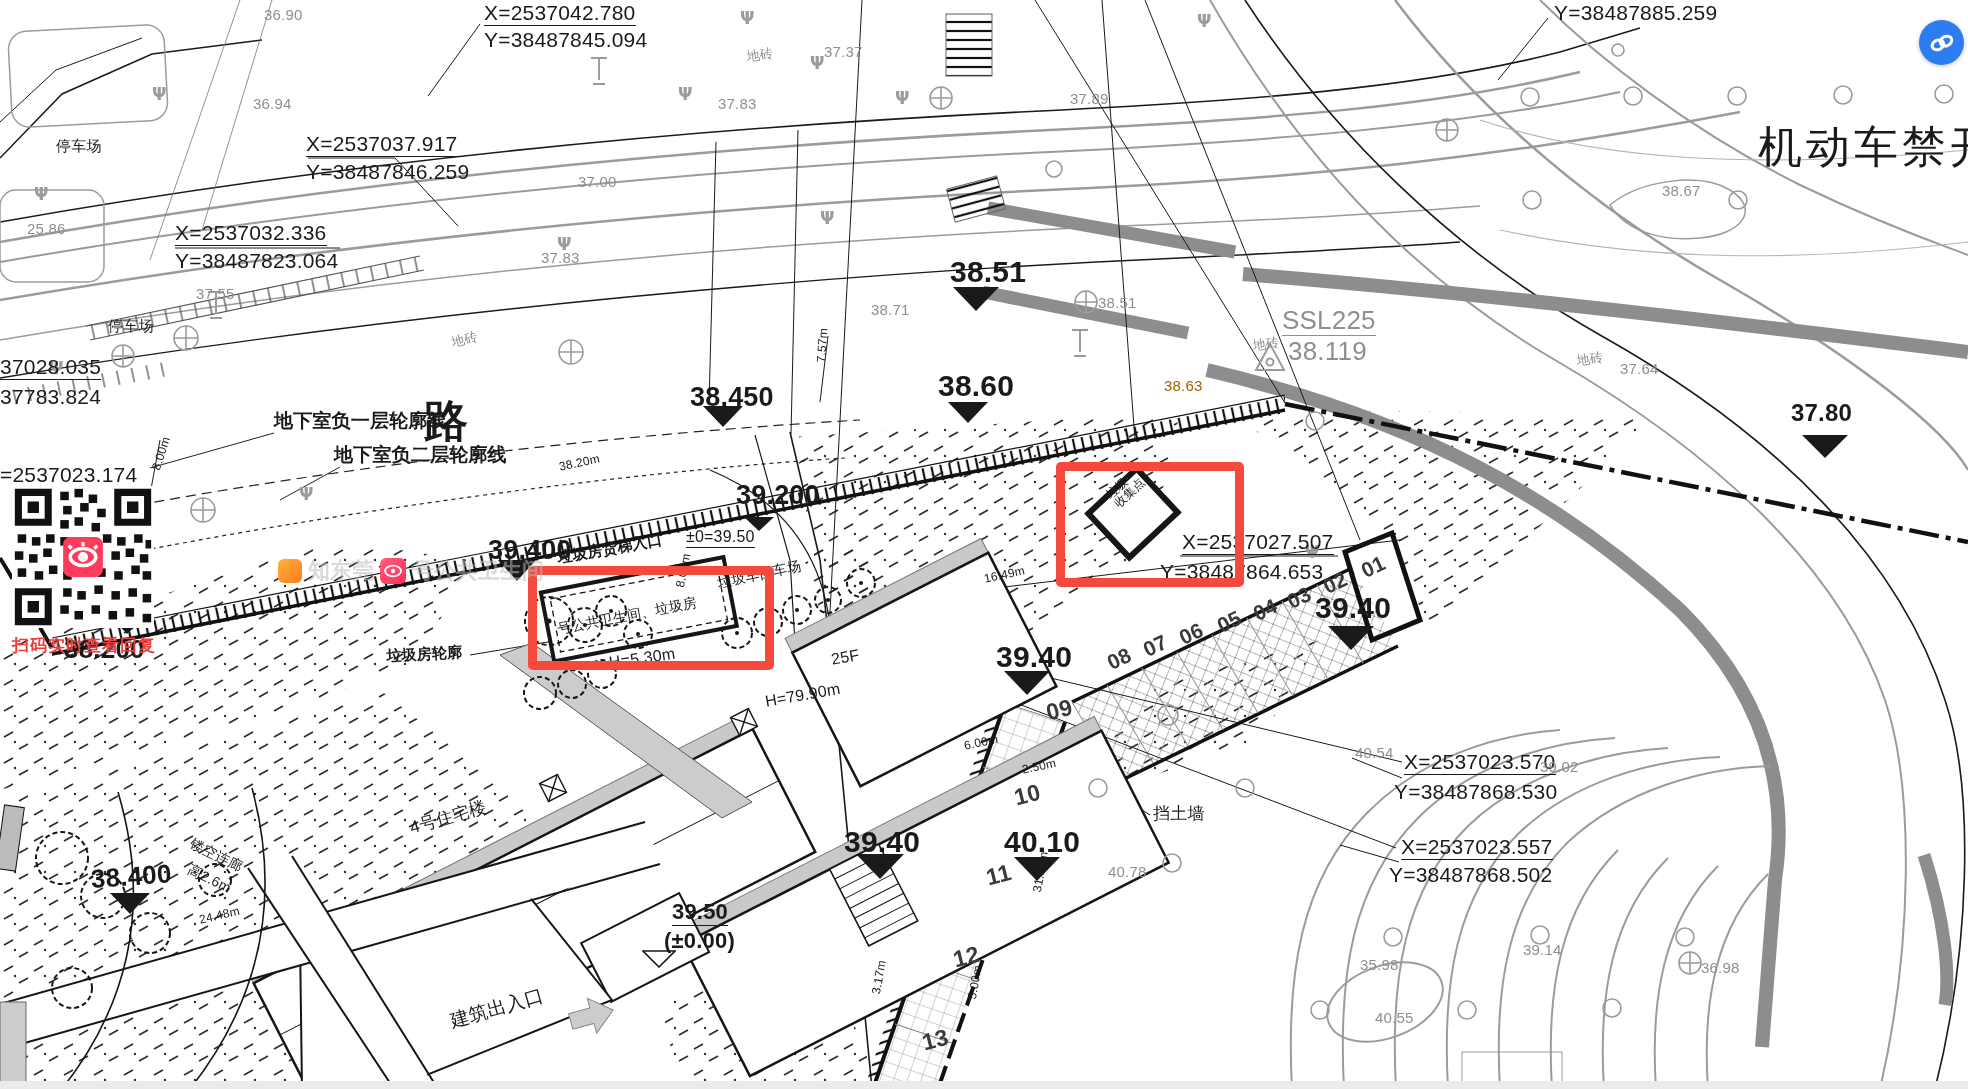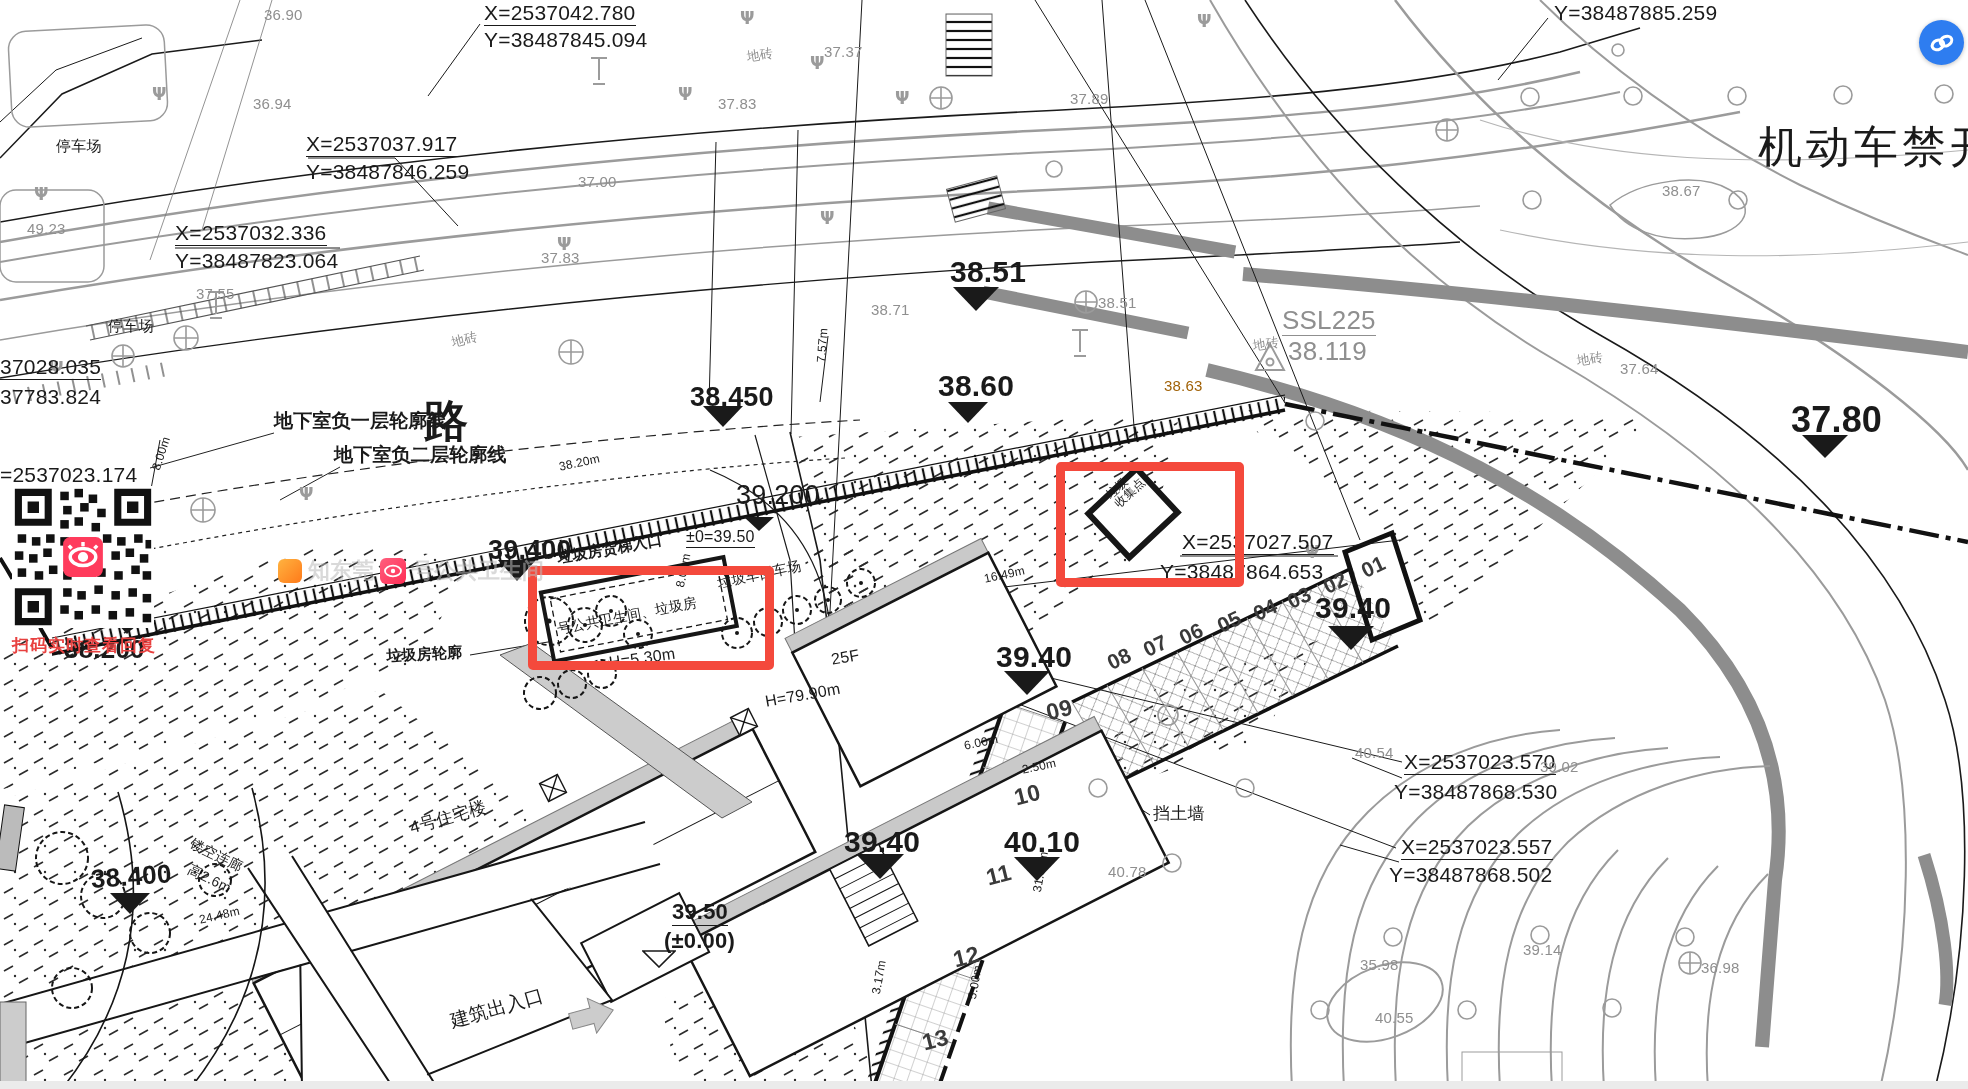--- a/index.html
+++ b/index.html
@@ -341,36 +341,36 @@
       <div class="lbl" style="left: 1554px; top: 2px; font-size: 21px; color: rgb(26, 26, 26); font-weight: 500;">Y=38487885.259</div>
       <div class="lbl u" style="left: 1182px; top: 531px; font-size: 21px; color: rgb(26, 26, 26); font-weight: 500;">X=2537027.507</div>
       <div class="lbl" style="left: 1160px; top: 561px; font-size: 21px; color: rgb(26, 26, 26); font-weight: 500;">Y=38487864.653</div>
       <div class="lbl u" style="left: 1404px; top: 751px; font-size: 21px; color: rgb(26, 26, 26); font-weight: 500;">X=2537023.570</div>
       <div class="lbl" style="left: 1394px; top: 781px; font-size: 21px; color: rgb(26, 26, 26); font-weight: 500;">Y=38487868.530</div>
       <div class="lbl u" style="left: 1401px; top: 836px; font-size: 21px; color: rgb(26, 26, 26); font-weight: 500;">X=2537023.557</div>
       <div class="lbl" style="left: 1389px; top: 864px; font-size: 21px; color: rgb(26, 26, 26); font-weight: 500;">Y=38487868.502</div>
       <div class="lbl" style="left: 950px; top: 256px; font-size: 30px; color: rgb(26, 26, 26); font-weight: 600;">38.51</div>
       <div class="lbl" style="left: 938px; top: 370px; font-size: 30px; color: rgb(26, 26, 26); font-weight: 600;">38.60</div>
       <div class="lbl" style="left: 690px; top: 383px; font-size: 27px; color: rgb(26, 26, 26); font-weight: 600;">38.450</div>
-      <div class="lbl" style="left: 736px; top: 481px; font-size: 27px; color: rgb(26, 26, 26); font-weight: 400;">39.200</div>
+      <div class="lbl" style="left: 736px; top: 481px; font-size: 27px; color: rgb(26, 26, 26); font-weight: 700;">39.200</div>
       <div class="lbl" style="left: 488px; top: 536px; font-size: 27px; color: rgb(26, 26, 26); font-weight: 600;">39.400</div>
       <div class="lbl" style="left: 64px; top: 636px; font-size: 26px; color: rgb(26, 26, 26); font-weight: 600;">38.200</div>
       <div class="lbl" style="left: 90px; top: 866px; font-size: 26px; color: rgb(26, 26, 26); font-weight: 600; transform: rotate(-4deg);">38.400</div>
       <div class="lbl" style="left: 1315px; top: 592px; font-size: 30px; color: rgb(26, 26, 26); font-weight: 600;">39.40</div>
       <div class="lbl" style="left: 996px; top: 641px; font-size: 30px; color: rgb(26, 26, 26); font-weight: 600;">39.40</div>
       <div class="lbl" style="left: 844px; top: 826px; font-size: 30px; color: rgb(26, 26, 26); font-weight: 600;">39.40</div>
       <div class="lbl" style="left: 1004px; top: 826px; font-size: 30px; color: rgb(26, 26, 26); font-weight: 600;">40.10</div>
-      <div class="lbl" style="left: 1791px; top: 401px; font-size: 36px; color: rgb(26, 26, 26); font-weight: 600;">37.80</div>
+      <div class="lbl" style="left: 1791px; top: 401px; font-size: 24px; color: rgb(26, 26, 26); font-weight: 600;">37.80</div>
       <div class="lbl" style="left: 1758px; top: 124px; font-size: 44px; color: rgb(26, 26, 26); font-weight: 500; letter-spacing: 4px;">机动车禁开口</div>
       <div class="lbl u" style="left: 672px; top: 901px; font-size: 22px; color: rgb(26, 26, 26); font-weight: 600;">39.50</div>
       <div class="lbl" style="left: 664px; top: 930px; font-size: 22px; color: rgb(26, 26, 26); font-weight: 600;">(±0.00)</div>
       <div class="lbl u" style="left: 686px; top: 529px; font-size: 16px; color: rgb(26, 26, 26); font-weight: 400;">±0=39.50</div>
       <div class="lbl" style="left: 264px; top: 7px; font-size: 15px; color: rgb(143, 143, 143);">36.90</div>
       <div class="lbl" style="left: 253px; top: 96px; font-size: 15px; color: rgb(143, 143, 143);">36.94</div>
-      <div class="lbl" style="left: 27px; top: 221px; font-size: 15px; color: rgb(143, 143, 143);">49.23</div>
+      <div class="lbl" style="left: 27px; top: 221px; font-size: 15px; color: rgb(143, 143, 143);">25.86</div>
       <div class="lbl" style="left: 196px; top: 286px; font-size: 15px; color: rgb(143, 143, 143);">37.55</div>
       <div class="lbl" style="left: 578px; top: 174px; font-size: 15px; color: rgb(143, 143, 143);">37.00</div>
       <div class="lbl" style="left: 824px; top: 44px; font-size: 15px; color: rgb(143, 143, 143);">37.37</div>
       <div class="lbl" style="left: 718px; top: 96px; font-size: 15px; color: rgb(143, 143, 143);">37.83</div>
       <div class="lbl" style="left: 541px; top: 250px; font-size: 15px; color: rgb(143, 143, 143);">37.83</div>
       <div class="lbl" style="left: 1070px; top: 91px; font-size: 15px; color: rgb(143, 143, 143);">37.89</div>
       <div class="lbl" style="left: 1098px; top: 295px; font-size: 15px; color: rgb(143, 143, 143);">38.51</div>
       <div class="lbl" style="left: 1164px; top: 378px; font-size: 15px; color: #a16207;">38.63</div>
       <div class="lbl" style="left: 871px; top: 302px; font-size: 15px; color: rgb(143, 143, 143);">38.71</div>
       <div class="lbl" style="left: 1620px; top: 361px; font-size: 15px; color: rgb(143, 143, 143);">37.64</div>

